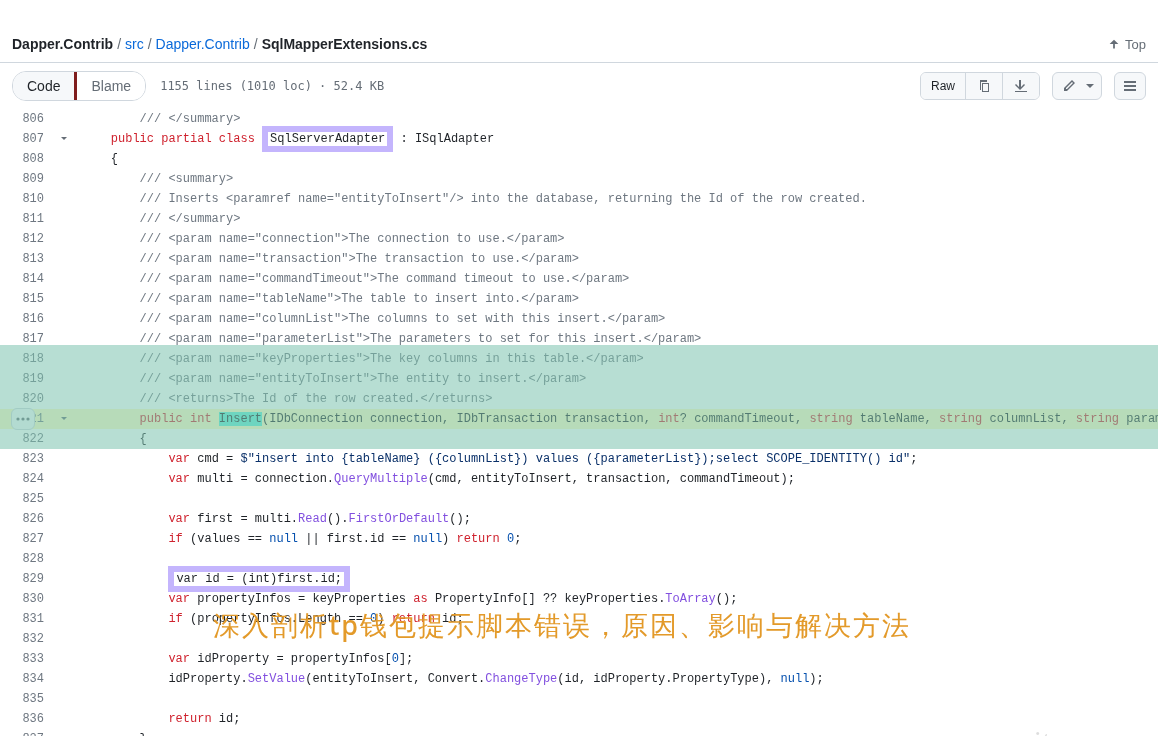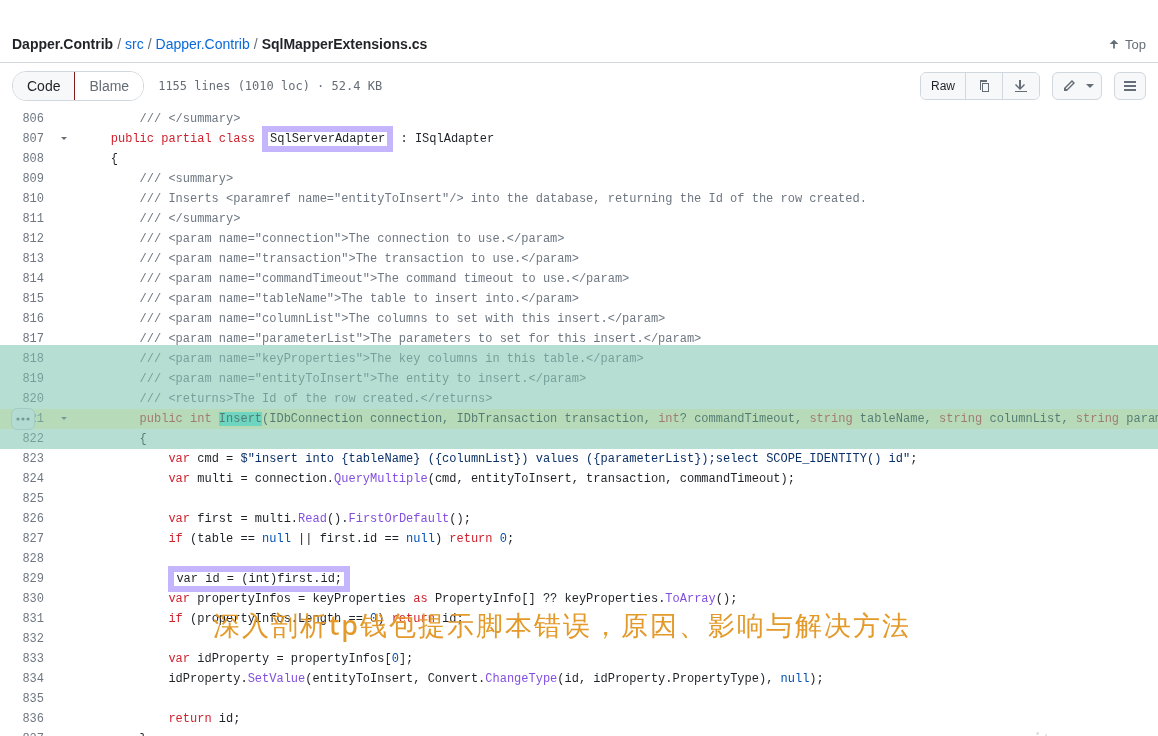--- a/index.html
+++ b/index.html
@@ -11,21 +11,21 @@
 .breadcrumbs .bold { font-weight: 600; color: #1f2328; }
 .breadcrumbs .sep { color: #656d76; padding: 0 4px; }
 .toplink { color: #656d76; font-size: 13px; display: flex; align-items: center; gap: 4px; cursor: pointer; }
 .toplink svg { fill: #656d76; }
 
 .toolbar { display: flex; justify-content: space-between; align-items: center; padding: 8px 12px; }
 .tl-left { display: flex; align-items: center; gap: 14px; }
 .seg { display: inline-flex; border: 1px solid #d0d7de; border-radius: 14px; overflow: hidden; }
 .seg button { background: #fff; border: none; padding: 6px 14px; font-size: 14px; cursor: pointer; color: #656d76; font-family: inherit; }
 .seg button.active { background: #f6f8fa; color: #1f2328; font-weight: 500; }
-.seg button + button { border-left: 1px solid #7f1d1d; }
+.seg button + button { border-left: 3px solid #7f1d1d; }
 .meta { font-family: ui-monospace, SFMono-Regular, Menlo, Consolas, monospace; font-size: 12px; color: #656d76; }
 .tl-right { display: flex; align-items: center; gap: 12px; }
 .rawgroup { display: inline-flex; border: 1px solid #d0d7de; border-radius: 6px; overflow: hidden; align-items: stretch; }
 .rawgroup .btn { background: #f6f8fa; border: none; padding: 5px 10px; font-size: 12px; cursor: pointer; color: #1f2328; display: flex; align-items: center; }
 .rawgroup .btn + .btn { border-left: 1px solid #d0d7de; }
 .rawgroup .btn svg { fill: #656d76; }
 .dd { display: inline-flex; border: 1px solid #d0d7de; border-radius: 6px; overflow: hidden; align-items: center; background: #f6f8fa; }
 .dd .ic { padding: 5px 8px; cursor: pointer; display: flex; }
 .dd .car { padding: 5px 6px 5px 0; cursor: pointer; display: flex; }
 .dd svg { fill: #656d76; }
@@ -236,21 +236,21 @@
       <div class="cd"></div>
     </div>
     <div class="line">
       <div class="ln">826</div>
       <div class="gut"></div>
       <div class="cd"><span>            </span><span class="kw">var</span><span> first = multi.</span><span class="fn">Read</span><span>().</span><span class="fn">FirstOrDefault</span><span>();</span></div>
     </div>
     <div class="line">
       <div class="ln">827</div>
       <div class="gut"></div>
-      <div class="cd"><span>            </span><span class="kw">if</span><span> (table == </span><span class="nm">null</span><span> || first.id == </span><span class="nm">null</span><span>) </span><span class="kw">return</span><span> </span><span class="nm">0</span><span>;</span></div>
+      <div class="cd"><span>            </span><span class="kw">if</span><span> (values == </span><span class="nm">null</span><span> || first.id == </span><span class="nm">null</span><span>) </span><span class="kw">return</span><span> </span><span class="nm">0</span><span>;</span></div>
     </div>
     <div class="line">
       <div class="ln">828</div>
       <div class="gut"></div>
       <div class="cd"></div>
     </div>
     <div class="line">
       <div class="ln">829</div>
       <div class="gut"></div>
       <div class="cd"><span>            </span><span class="redbox">var id = (int)first.id;</span></div>

